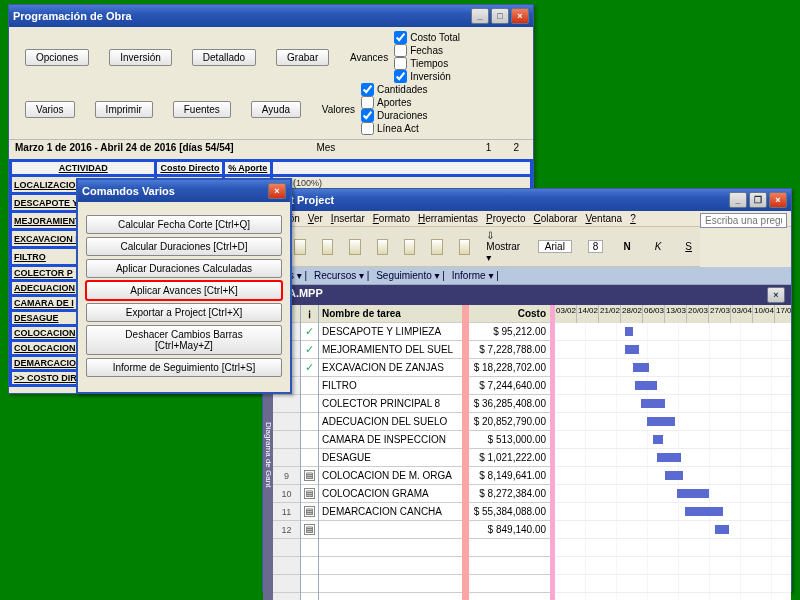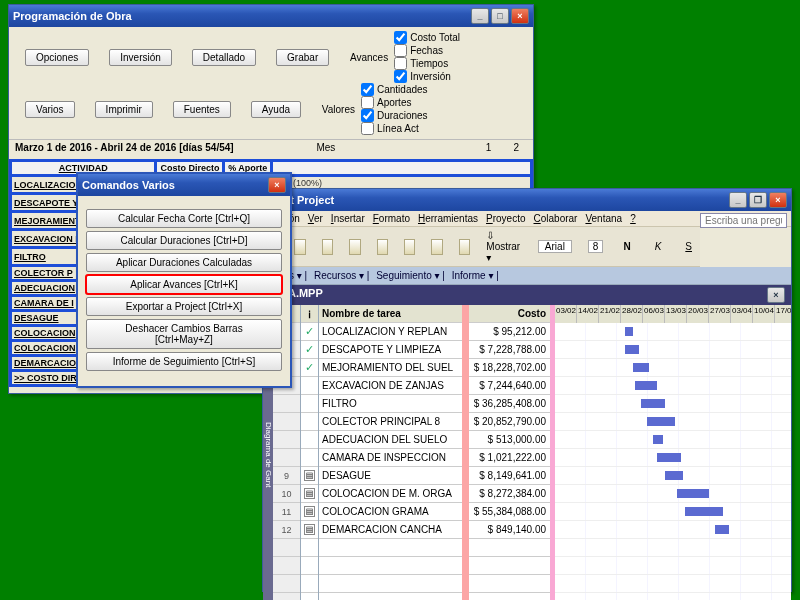--- a/index.html
+++ b/index.html
@@ -26,21 +26,21 @@
   #sched-table td.num { text-align:right; }
   .ganttcell { position:relative; height:13px; }
   .bar { position:absolute; height:11px; top:1px; border:1px solid #224; }
   .bar.blue { background:#6a8de0; }
   .bar.yel  { background:#fff27a; }
   .bar.red  { background:#d43020; }
   .bar .lbl { position:absolute; left:4px; top:-1px; font-size:9px; color:#000; }
   .pct { position:absolute; font-size:9px; color:#333; top:0; }
 
   
-  #cmd-win { left:76px; top:172px; width:216px; border:2px solid #2b56b8; }
+  #cmd-win { left:76px; top:178px; width:216px; border:2px solid #2b56b8; }
   #cmd-win .body { padding:10px 8px 12px; }
   .cmdbtn { display:block; width:100%; margin:3px 0; border:1px solid #888; background:linear-gradient(#fff,#e3e3e3); padding:3px 13px; font-size:10px; border-radius:2px; cursor:pointer; }
   .redbox { outline:2px solid #ff0000; outline-offset:-1px; }
 
   
   #msp-win { left:262px; top:188px; width:530px; height:404px; }
   .menubar { background:#eee8d8; padding:2px 4px; font-size:10px; border-bottom:1px solid #ccc5ae; }
   .menubar span { margin-right:8px; }
   .iconrow { background:#e8e4d4; padding:3px 4px; display:flex; align-items:center; gap:16px; border-bottom:1px solid #ccc5ae; font-size:10px; }
   .ico { width:16px; height:16px; border:1px solid #b0a880; background:linear-gradient(#fff,#e0d8b0); }
@@ -317,21 +317,20 @@
         <div>
           <span style="font-size:8px;border:1px solid #888;padding:0 1px">▤</span>
         </div>
         <div></div>
         <div></div>
         <div></div>
         <div></div>
       </div>
     <div class="namecol" id="msp-names">
         <div class="hdr">Nombre de tarea</div>
-        <div>LOCALIZACION Y REPLAN</div>
         <div>DESCAPOTE Y LIMPIEZA</div>
         <div>MEJORAMIENTO DEL SUEL</div>
         <div>EXCAVACION DE ZANJAS</div>
         <div>FILTRO</div>
         <div>COLECTOR PRINCIPAL 8</div>
         <div>ADECUACION DEL SUELO</div>
         <div>CAMARA DE INSPECCION</div>
         <div>DESAGUE</div>
         <div>COLOCACION DE M. ORGA</div>
         <div>COLOCACION GRAMA</div>

